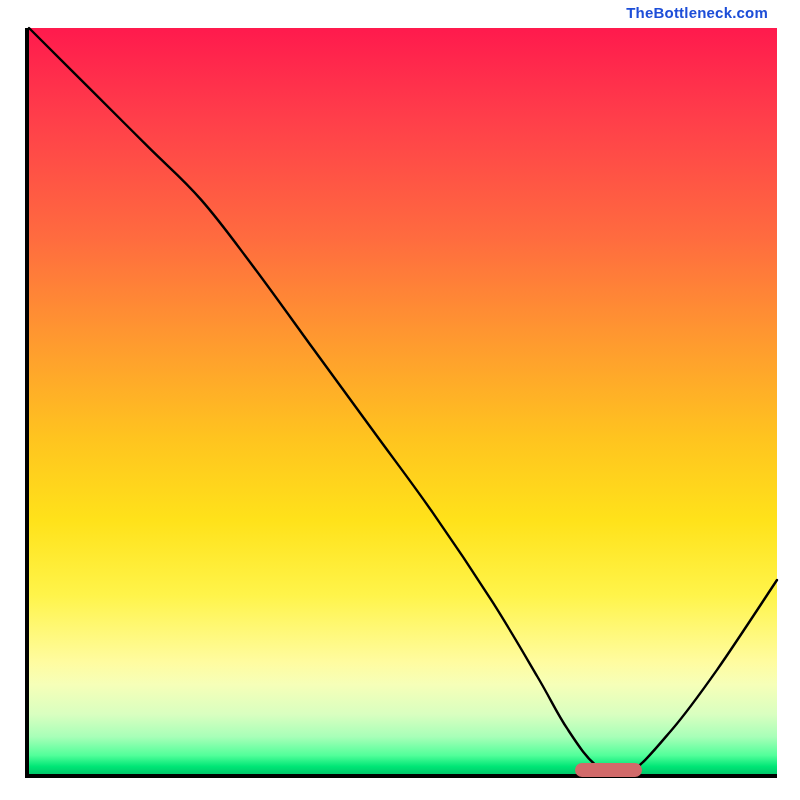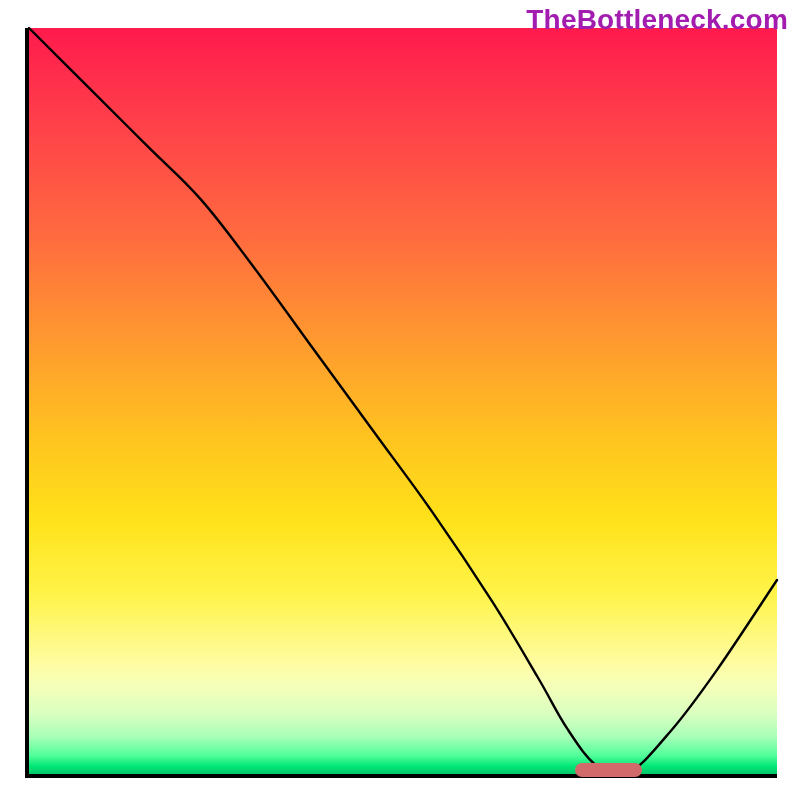--- a/index.html
+++ b/index.html
@@ -12,24 +12,24 @@
     overflow: hidden;
   }
   .container {
     position: relative;
     width: 800px;
     height: 800px;
   }
   .watermark {
     position: absolute;
     top: 4px;
-    right: 12px;
-    font-size: 28px;
+    right: 32px;
+    font-size: 15px;
     font-weight: bold;
-    color: #a21caf;
+    color: #1d4ed8;
     letter-spacing: 0.2px;
     z-index: 10;
   }
   .plot-area {
     position: absolute;
     left: 25px;
     top: 28px;
     width: 752px;
     height: 750px;
     box-sizing: border-box;

